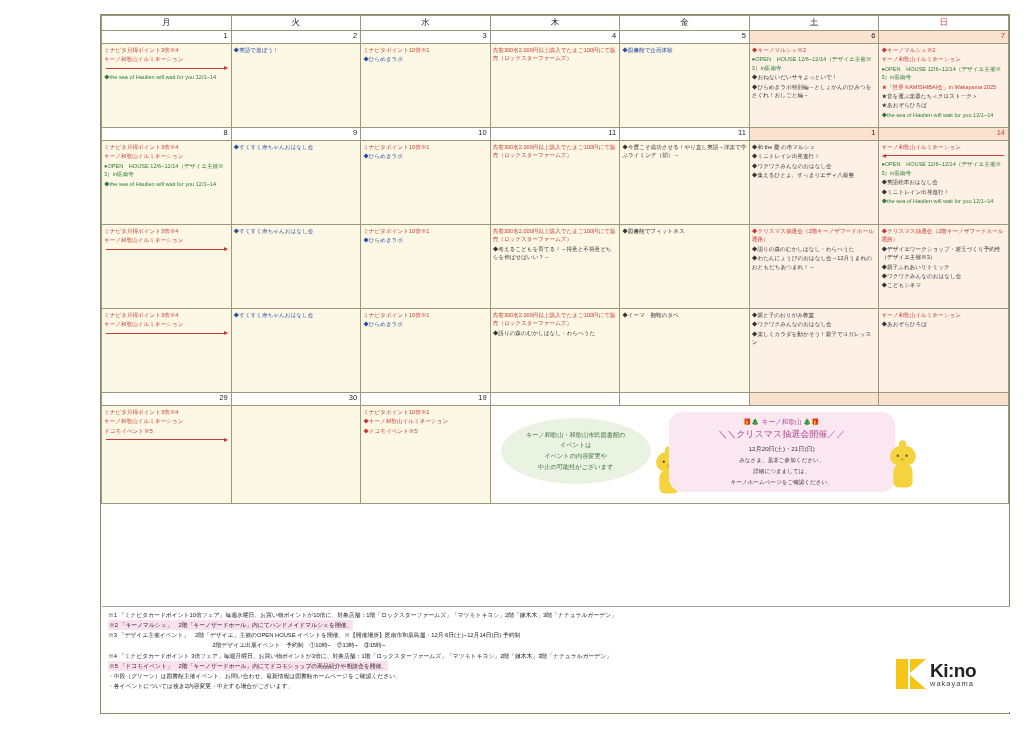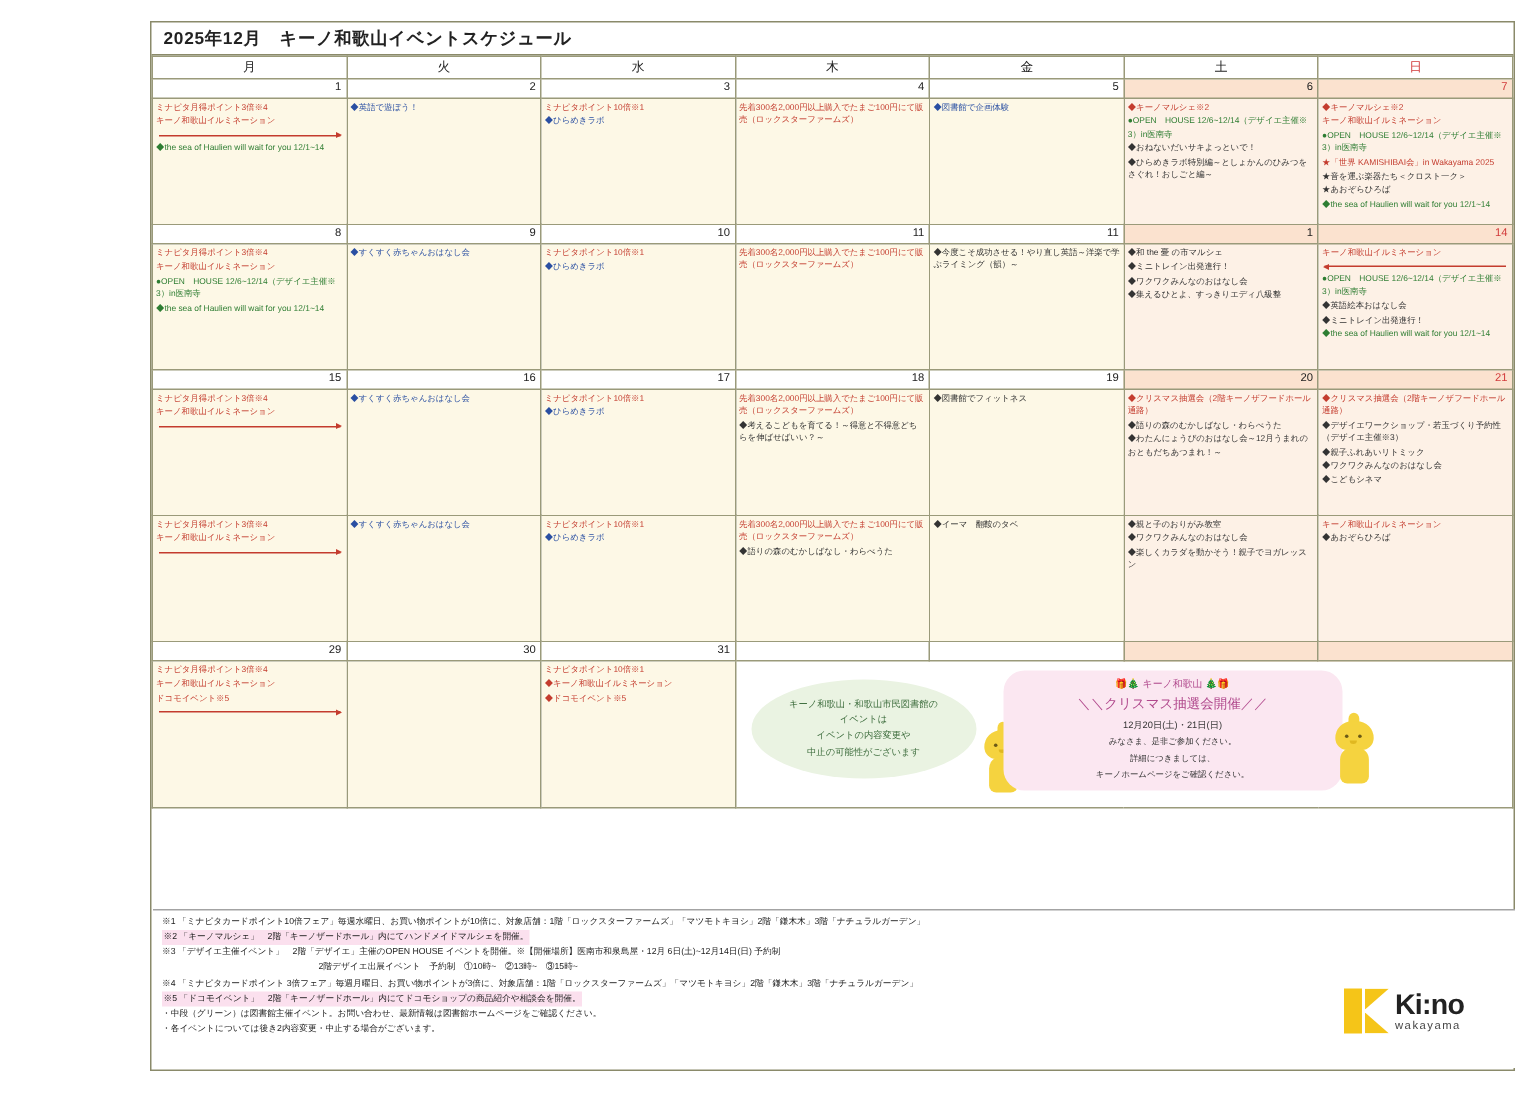--- a/index.html
+++ b/index.html
@@ -193,21 +193,20 @@
   .logo .txt { line-height:1; }
   .logo .txt .k { font-size:19px; font-weight:bold; letter-spacing:-0.5px; }
   .logo .txt .w { font-size:7.5px; color:#444; letter-spacing:1px; }
 </style>
 </head>
 <body>
 
 <div id="page">
   <div class="frame">
 
-    <div class="title-bar">2025年12月　キーノ和歌山イベントスケジュール</div>
 
     <table class="cal">
       <thead>
         <tr>
           <th>月</th>
           <th>火</th>
           <th>水</th>
           <th>木</th>
           <th>金</th>
           <th class="sat">土</th>
@@ -302,29 +301,20 @@
               <div class="arrowrow">
                 <div class="arrowline leftarrow noarrow"></div>
               </div>
               <div class="ev green">●OPEN　HOUSE 12/6~12/14（デザイエ主催※3）in医南寺</div>
               <div class="ev dk">◆英語絵本おはなし会</div>
               <div class="ev dk">◆ミニトレイン出発進行！</div>
               <div class="ev green">◆the sea of Haulien will wait for you 12/1~14</div>
             </td>
           </tr>
           <tr>
-            <td class="datecell">15</td>
-            <td class="datecell">16</td>
-            <td class="datecell">17</td>
-            <td class="datecell">18</td>
-            <td class="datecell">19</td>
-            <td class="datecell sat">20</td>
-            <td class="datecell sun">21</td>
-          </tr>
-          <tr>
             <td class="body cream" style="height: 84px;">
               <div class="ev red">ミナピタ月得ポイント3倍※4</div>
               <div class="ev red">キーノ和歌山イルミネーション</div>
               <div class="arrowrow">
                 <div class="arrowline"></div>
               </div>
             </td>
             <td class="body cream" style="height: 84px;">
               <div class="ev blue">◆すくすく赤ちゃんおはなし会</div>
             </td>
@@ -380,21 +370,21 @@
               <div class="ev dk">◆楽しくカラダを動かそう！親子でヨガレッスン</div>
             </td>
             <td class="body sun" style="height: 84px;">
               <div class="ev red">キーノ和歌山イルミネーション</div>
               <div class="ev dk">◆あおぞらひろば</div>
             </td>
           </tr>
           <tr>
             <td class="datecell">29</td>
             <td class="datecell">30</td>
-            <td class="datecell">31</td>
+            <td class="datecell">19</td>
             <td class="datecell"></td>
             <td class="datecell"></td>
             <td class="datecell sat"></td>
             <td class="datecell sun"></td>
           </tr>
           <tr>
             <td class="body cream" style="height: 98px;">
               <div class="ev red">ミナピタ月得ポイント3倍※4</div>
               <div class="ev red">キーノ和歌山イルミネーション</div>
               <div class="ev red">ドコモイベント※5</div>

